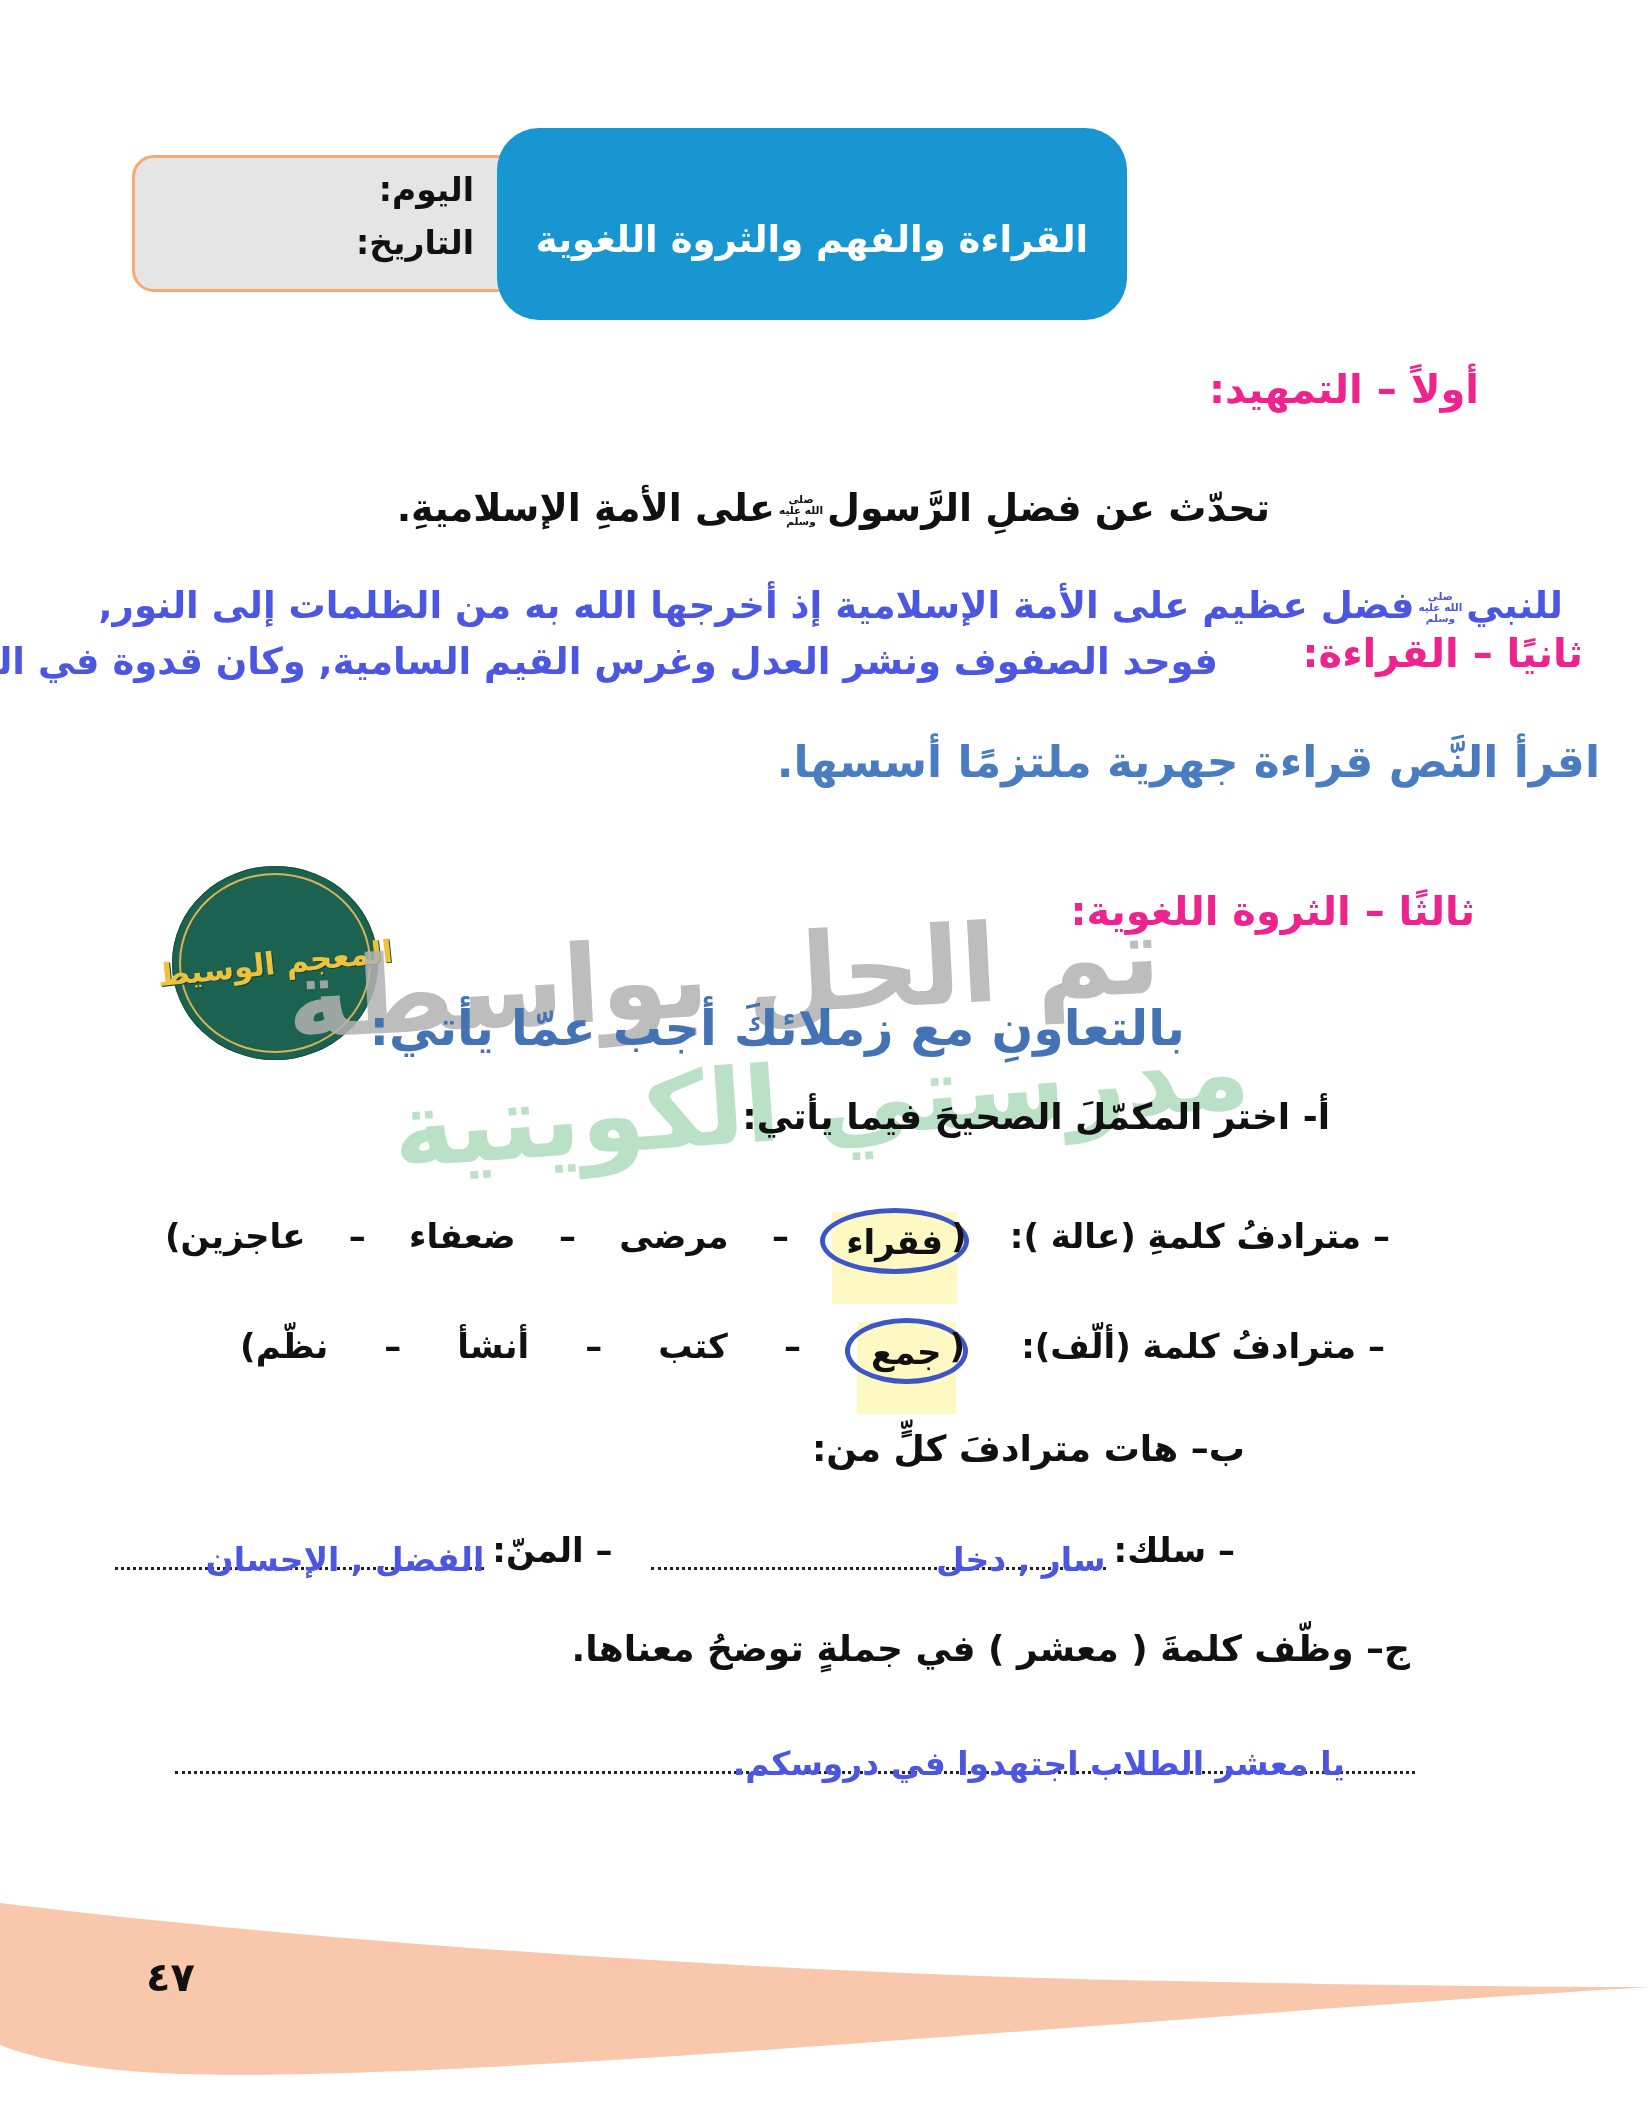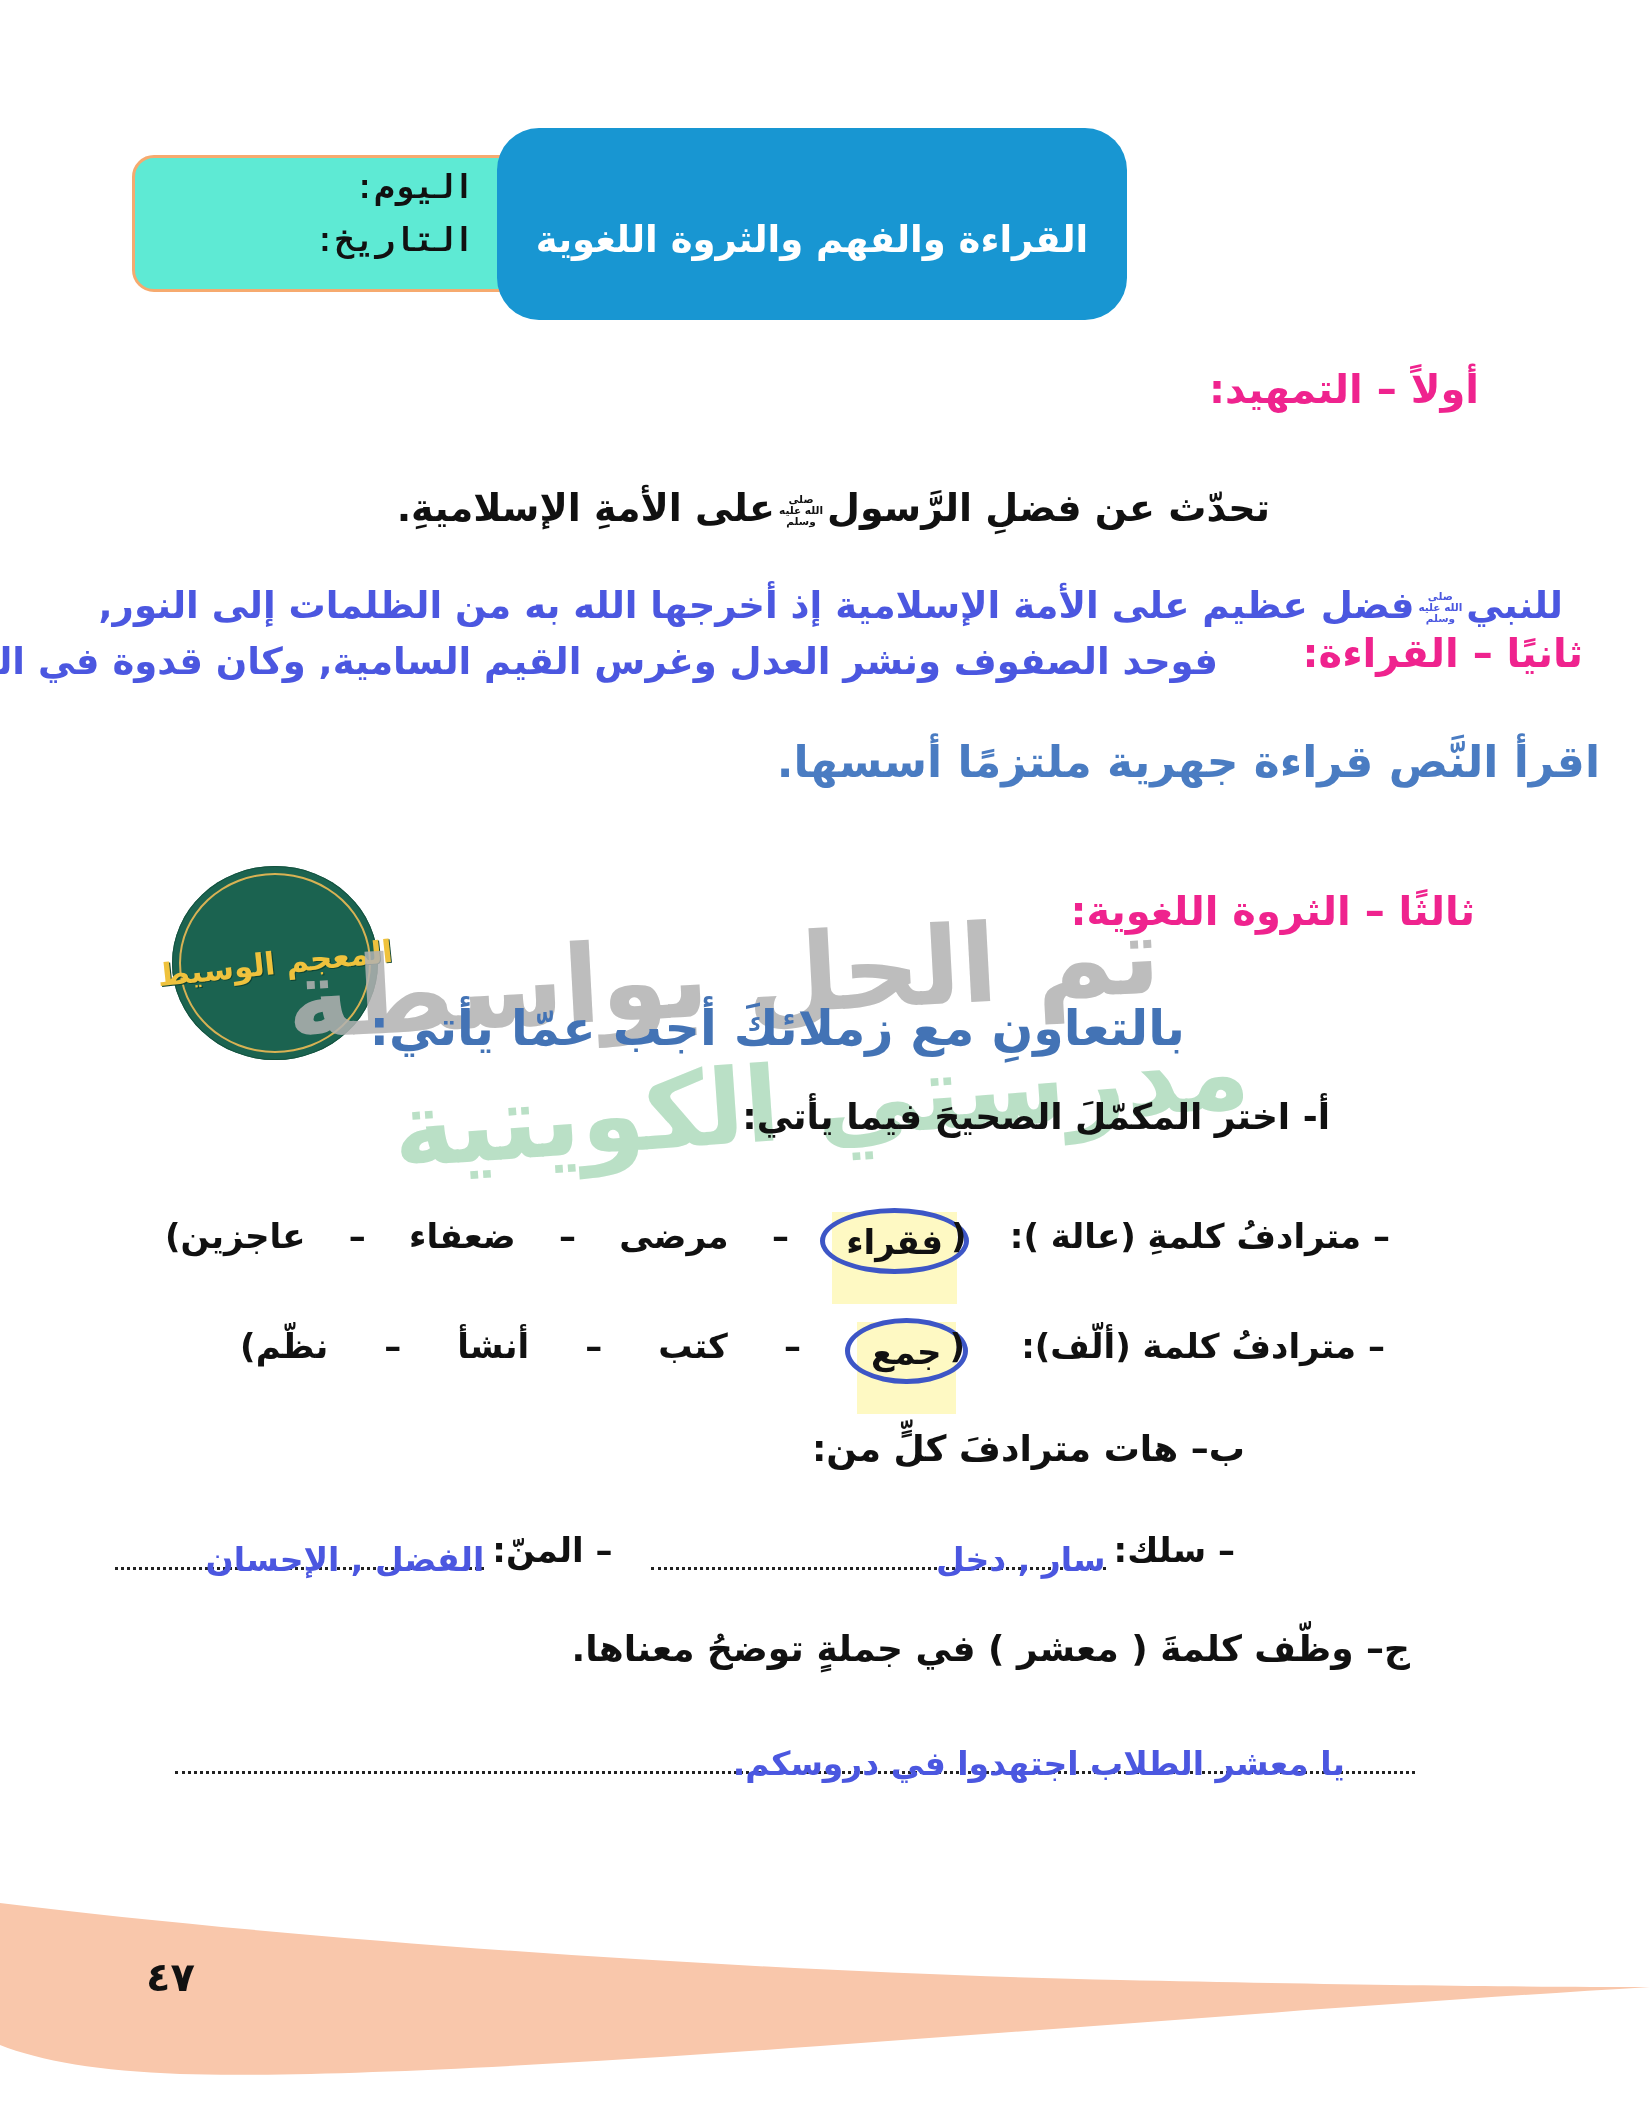--- a/index.html
+++ b/index.html
@@ -7,21 +7,21 @@
   body { font-family:"DejaVu Sans", sans-serif; }
   .page {
     position:relative; width:1650px; height:2111px; margin:0 auto;
     background:#ffffff; overflow:hidden; direction:rtl;
   }
   .abs { position:absolute; }
 
   
   .hdr-box {
     position:absolute; top:155px; height:137px;
-    border:3px solid #F6AA6F; border-radius:22px; background:#5eead4;font-family:Liberation Mono, monospace;
+    border:3px solid #F6AA6F; border-radius:22px; background:#e5e5e5;
   }
   .hdr-box-right { right:85px;  width:437px; padding:10px 30px 0 10px; text-align:right; }
   .hdr-box-left  { left:132px;  width:390px; padding:6px 45px 0 10px; text-align:right; z-index:1; }
   .hdr-lesson-line1 { font-size:34px; font-weight:bold; color:#111; line-height:1.5; }
   .hdr-lesson-line2 { font-size:34px; font-weight:bold; color:#E22A23; line-height:1.5; }
   .hdr-date-line { font-size:33px; font-weight:bold; color:#111; line-height:1.6; }
   .title-box {
     position:absolute; top:128px; right:523px; width:630px; height:192px;
     background:#1896D2; border-radius:42px; z-index:2;
     display:flex; align-items:center; justify-content:center; padding-top:30px;

